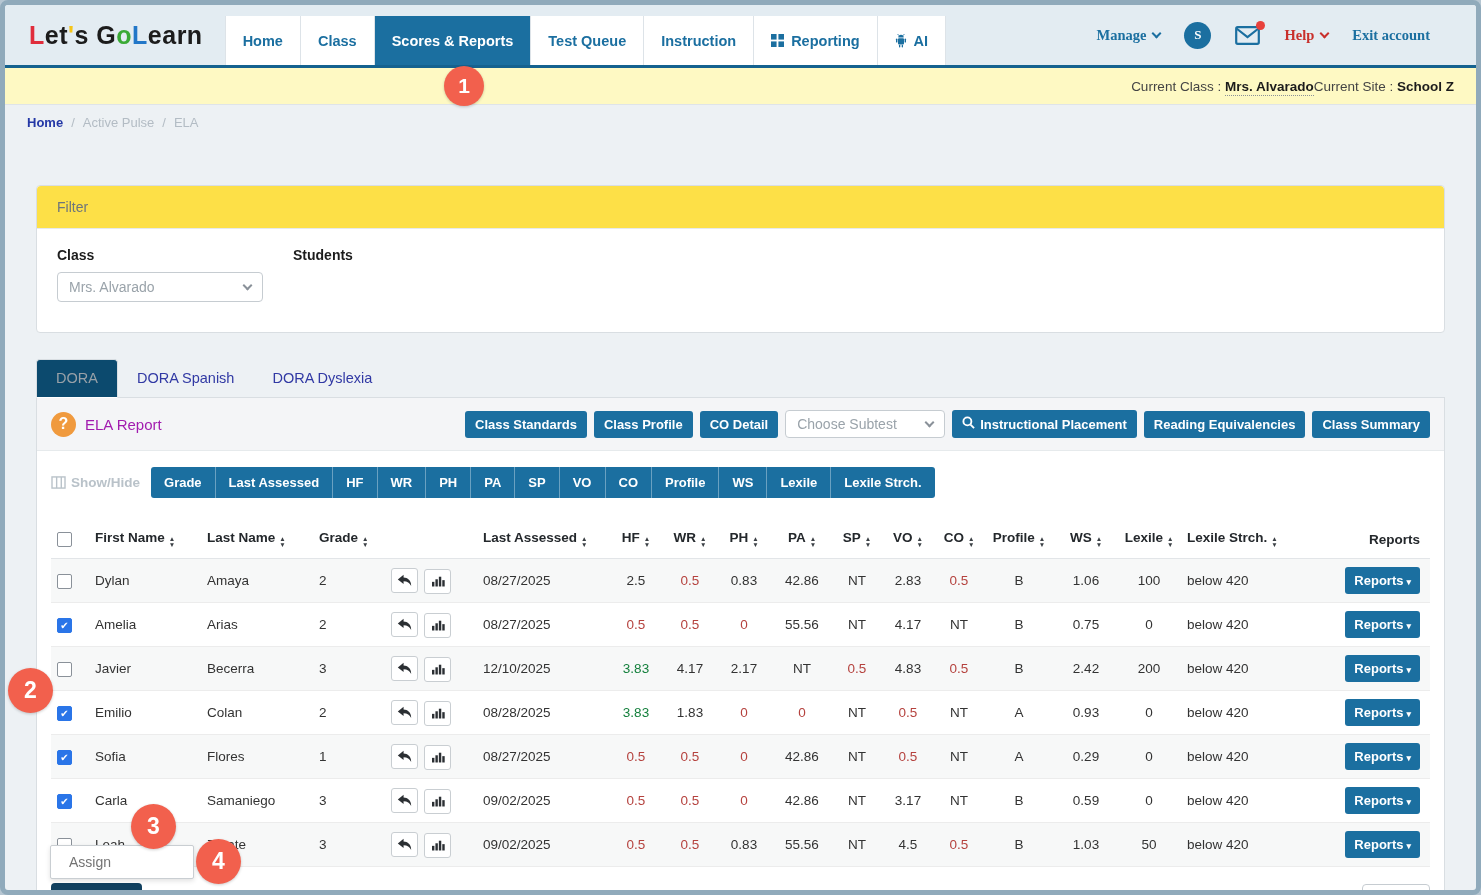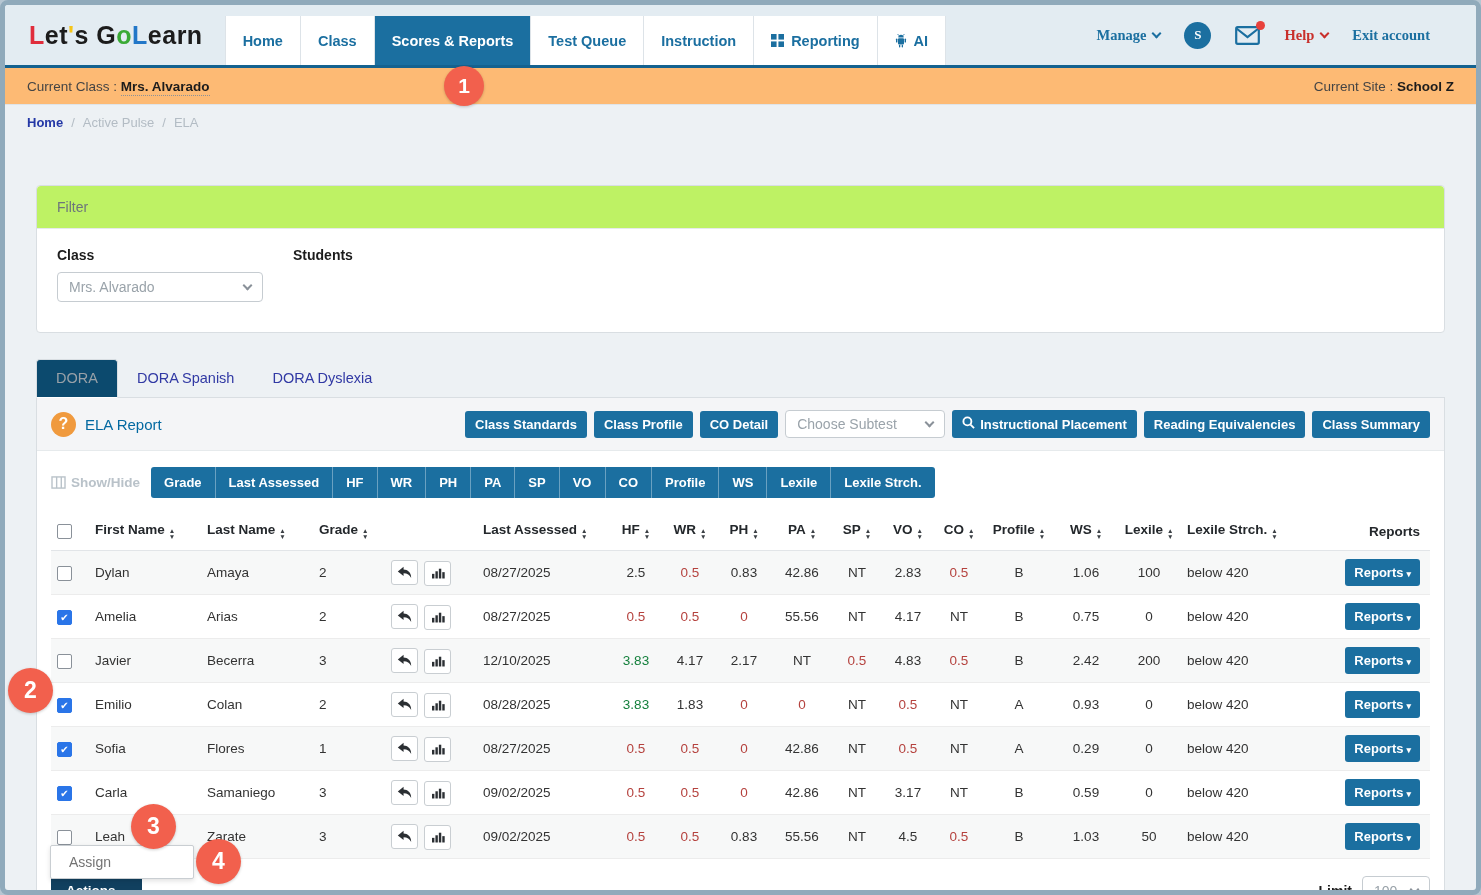--- a/index.html
+++ b/index.html
@@ -27,32 +27,32 @@
           transform:rotate(45deg); display:inline-block; margin-left:7px; margin-bottom:3px; }
   .nav-item{ display:flex; align-items:center; cursor:pointer; }
   .help { color:#c9302c; }
   .avatar { width:27px; height:27px; border-radius:50%; background:#1b6fa0; color:#fff;
             display:flex; align-items:center; justify-content:center; font-size:13px; font-weight:bold;}
   .mail { position:relative; display:flex; }
   .mail .dot { position:absolute; right:-5px; top:-5px; width:9px; height:9px;
                border-radius:50%; background:#e8413c; }
 
   
-  .ctx-bar { height:37px; background:#fdba74; border-bottom:1px solid #dfe4e8;
-             display:flex; justify-content:space-between; align-items:center;
+  .ctx-bar { height:37px; background:#fef9c3; border-bottom:1px solid #dfe4e8;
+             display:flex; justify-content:flex-end; align-items:center;
              padding:0 22px; font-size:13.5px; color:#444; }
   .ctx-bar b { color:#1c1c1c; }
   .ctx-class b { border-bottom:1px dotted #8a9199; padding-bottom:1px; cursor:pointer; }
   .crumb { height:35px; display:flex; align-items:center; gap:8px; padding:0 22px;
            font-size:13px; color:#b3bcc4; }
   .crumb .home { color:#2438a6; font-weight:bold; cursor:pointer; }
 
   
   .filter { margin:45px 31px 0; background:#fff; border:1px solid #d9dee2; border-radius:4px; }
-  .filter-head { padding:13px 20px; background:#bef264; border-bottom:1px solid #e6eaec;
+  .filter-head { padding:13px 20px; background:#fde047; border-bottom:1px solid #e6eaec;
                  color:#6d757c; font-size:14px; border-radius:4px 4px 0 0; }
   .filter-body { padding:18px 20px 30px; display:flex; gap:30px; }
   .field label { font-weight:bold; font-size:14px; color:#1c1c1c; display:block; margin-bottom:9px; }
   .select { width:206px; height:30px; border:1px solid #c6ccd1; border-radius:4px; background:#fff;
             display:flex; align-items:center; justify-content:space-between; padding:0 11px;
             color:#9aa3aa; font-size:14px; cursor:pointer; }
   .select .chev{ color:#8a9199; margin:0 0 3px 0; }
 
   
   .rtabs { margin:26px 31px 0; display:flex; align-items:flex-end; }
@@ -60,30 +60,30 @@
   .rtab.active { background:#0c4a6e; border:1px solid #d9dee2; border-bottom:1px solid #fff;
                  border-radius:4px 4px 0 0; color:#98a1a8; margin-bottom:-1px; }
 
   
   .panel { margin:0 31px; background:#fff; border:1px solid #d9dee2; }
   .report-head { display:flex; align-items:center; gap:9px; background:#f4f5f7;
                  border-bottom:1px solid #e6eaec; padding:12px 14px; }
   .qmark { width:25px; height:25px; border-radius:50%; background:#f09a3e; color:#fff;
            font-weight:bold; font-size:16px; display:flex; align-items:center; justify-content:center;
            cursor:pointer; flex:none;}
-  .report-title { color:#0369a1; font-size:15px; }
+  .report-title { color:#a21caf; font-size:15px; }
   .rh-buttons { margin-left:auto; display:flex; align-items:center; gap:7px; }
   .btn-blue { background:#1b6fa0; color:#fff; font-weight:bold; font-size:13px;
               padding:6px 10px; border-radius:3px; border:none; cursor:pointer;
               display:flex; align-items:center; gap:5px; white-space:nowrap;
               font-family:"Liberation Sans", sans-serif;}
   .subtest { width:160px; height:28px; }
 
   .panel-body { padding:14px 14px 16px; position:relative; }
-  .showhide { display:flex; align-items:center; gap:11px; margin:2px 0 14px; }
+  .showhide { display:flex; align-items:center; gap:11px; margin:2px 0 22px; }
   .sh-label { color:#b9c2c9; font-weight:bold; font-size:13.5px; display:flex; align-items:center; gap:5px; cursor:pointer;}
   .toggles { display:flex; }
   .toggle { background:#1b6fa0; color:#fff; font-weight:bold; font-size:13px; padding:8px 13px;
             border-right:1px solid rgba(255,255,255,.35); cursor:pointer; white-space:nowrap;}
   .toggle:first-child{ border-radius:3px 0 0 3px; }
   .toggle:last-child{ border-radius:0 3px 3px 0; border-right:none; }
 
   
   table { width:100%; border-collapse:collapse; table-layout:fixed;
           font-size:13.5px; color:#333; }

